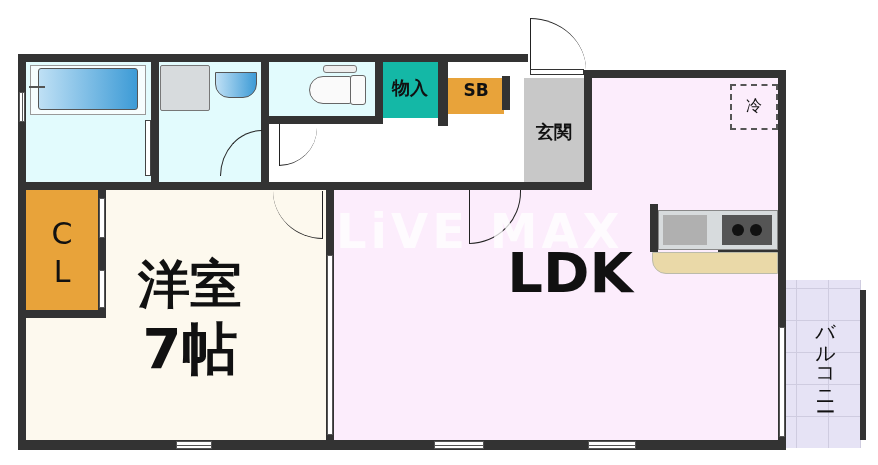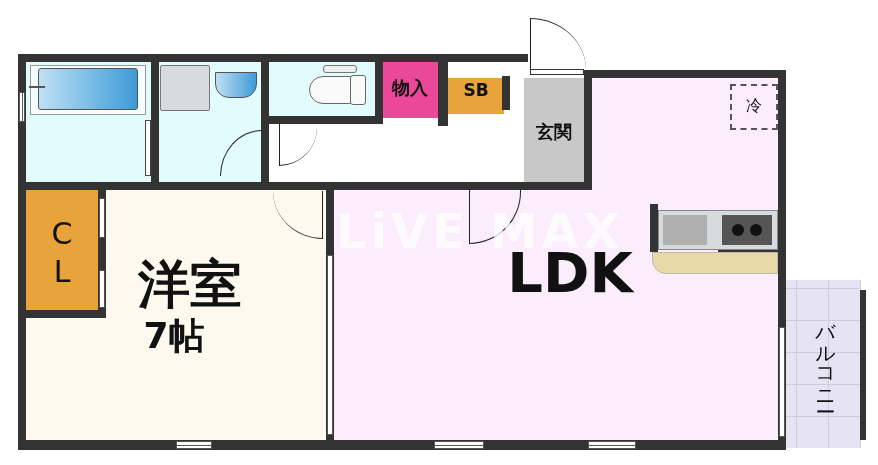--- a/index.html
+++ b/index.html
@@ -31,21 +31,21 @@
   <div class="room" style="left:786px;top:280px;width:75px;height:168px;background:#e6e3f5;
        background-image: linear-gradient(#cfcce0 1px, transparent 1px), linear-gradient(90deg, #cfcce0 1px, transparent 1px);
        background-size: 32px 32px; background-position: 0 8px, 10px 0;"></div>
   <div class="abs" style="left:860px;top:290px;width:6px;height:150px;background:#333;"></div>
 
   <div class="room" style="left:26px;top:190px;width:72px;height:120px;background:#e8a33a;">
     <div class="label stroke-text" style="left:0;right:0;top:26px;font-size:30px;font-weight:normal;">C</div>
     <div class="label stroke-text" style="left:0;right:0;top:64px;font-size:30px;font-weight:normal;">L</div>
   </div>
 
-  <div class="room" style="left:382px;top:62px;width:56px;height:56px;background:#ec4899;">
+  <div class="room" style="left:382px;top:62px;width:56px;height:56px;background:#14b8a6;">
     <div class="label" style="left:0;right:0;top:14px;font-size:18px;">物入</div>
   </div>
 
   <div class="room" style="left:448px;top:78px;width:56px;height:36px;background:#e8a33a;">
     <div class="label" style="left:0;right:0;top:2px;font-size:17px;">SB</div>
   </div>
 
   <div class="wall" style="left:18px;top:54px;width:510px;height:8px;"></div>
   <div class="wall" style="left:584px;top:70px;width:202px;height:8px;"></div>
   <div class="wall" style="left:18px;top:54px;width:8px;height:396px;"></div>
@@ -110,18 +110,18 @@
   <div class="win win-h" style="left:434px;top:441px;width:50px;height:8px;"></div>
   <div class="win win-h" style="left:588px;top:441px;width:48px;height:8px;"></div>
   <div class="win" style="left:327px;top:255px;width:6px;height:180px;"></div>
   <div class="win" style="left:779px;top:327px;width:6px;height:110px;"></div>
   <div class="win" style="left:99px;top:198px;width:6px;height:40px;"></div>
   <div class="win" style="left:99px;top:270px;width:6px;height:38px;"></div>
 
   <div class="watermark" style="left:336px;top:203px;">LiVE MAX</div>
 
   <div class="label" style="left:100px;top:250px;width:180px;font-size:52px;">洋室</div>
-  <div class="label" style="left:84px;top:312px;width:180px;font-size:36px;text-align:center;">7帖</div>
+  <div class="label" style="left:100px;top:312px;width:180px;font-size:56px;text-align:center;">7帖</div>
 
   <div class="label" style="left:460px;top:240px;width:220px;font-size:56px;">LDK</div>
 
   <div class="label" style="left:816px;top:310px;width:24px;font-size:20px;font-weight:normal;writing-mode:vertical-rl;">バルコニー</div>
 </div>
 
 </body></html>

